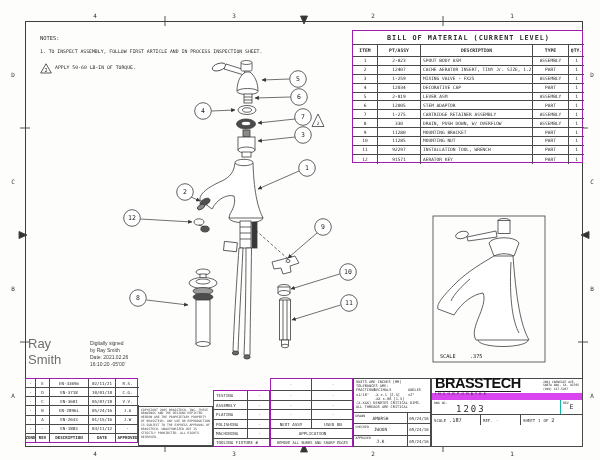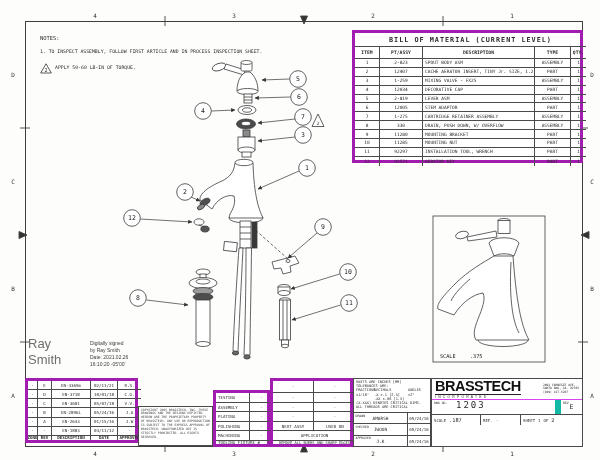--- a/index.html
+++ b/index.html
@@ -3,21 +3,21 @@
 <meta charset="utf-8">
 <style>
   html,body{margin:0;padding:0;background:#f4f4f3;}
   #sheet{position:relative;width:600px;height:460px;background:#fdfdfc;overflow:hidden;
          font-family:"DejaVu Sans Mono",monospace;color:#2b2b2b;}
   .abs{position:absolute;}
   #art{position:absolute;left:0;top:0;}
   #frame{position:absolute;left:25px;top:21px;width:556px;height:424px;border:1px solid #3f3f3f;}
   .zone{position:absolute;font-size:6px;color:#333;transform:translate(-50%,-50%);}
   
-  .gtab{position:absolute;display:grid;border:3px solid #a21caf;background:#fff;box-sizing:border-box;}
+  .gtab{position:absolute;display:grid;border:1px solid #a21caf;background:#fff;box-sizing:border-box;}
   .c{border-right:1px solid #4a4a4a;border-bottom:1px solid #4a4a4a;display:flex;align-items:center;
      justify-content:center;overflow:hidden;white-space:nowrap;box-sizing:border-box;}
   .noR{border-right:none;} .noB{border-bottom:none;}
   .left{justify-content:flex-start;padding-left:2px;}
   
   #notes{left:40px;top:36px;font-size:4.8px;line-height:1;}
   #notes .nh{font-size:5.4px;margin-bottom:9px;}
   #notes .n1{margin-bottom:8px;}
   #notes .n2{display:flex;align-items:center;gap:3px;}
   
@@ -53,31 +53,31 @@
             font-size:3.6px;line-height:1.18;padding:1px 2px;}
   #tol .tg{display:grid;grid-template-columns:18px 34px 1fr;}
   #tol .sig{position:relative;height:11.3px;border-bottom:1px solid #4a4a4a;box-sizing:border-box;
             display:grid;grid-template-columns:54px 1fr;}
   #tol .sig:last-child{border-bottom:none;}
   #tol .lbl{position:absolute;top:0.5px;left:1.5px;font-size:3.2px;}
   #tol .nm{display:flex;align-items:center;justify-content:center;font-size:4.4px;border-right:1px solid #4a4a4a;}
   #tol .dt{display:flex;align-items:center;justify-content:center;font-size:4px;}
   
   #tb{left:431px;top:378px;width:152px;height:69px;border:1px solid #4a4a4a;background:#fff;box-sizing:border-box;}
-  #tb .r1{height:21px;border-bottom:1px solid #d946ef;box-sizing:border-box;display:flex;align-items:center;
+  #tb .r1{height:21px;border-bottom:7px solid #d946ef;box-sizing:border-box;display:flex;align-items:center;
           padding:0 3px;gap:3px;}
   #tb .logo{font-family:"Liberation Sans",sans-serif;font-weight:bold;font-size:14.5px;
             letter-spacing:-0.5px;color:#111;line-height:1;}
   #tb .inc{font-family:"Liberation Sans",sans-serif;font-size:3.4px;letter-spacing:2.2px;
            border-top:1px solid #222;margin-top:0.5px;}
   #tb .addr{font-size:3px;line-height:1.2;margin-left:auto;text-align:left;}
   #tb .r2{height:22px;border-bottom:1px solid #4a4a4a;box-sizing:border-box;display:flex;flex-direction:column;
           align-items:center;justify-content:center;font-size:8px;letter-spacing:2px;line-height:1.25;}
   #tb .r3{height:15px;border-bottom:1px solid #4a4a4a;box-sizing:border-box;display:grid;grid-template-columns:1fr 21px;}
-  #tb .dwg{position:relative;border-right:6px solid #14b8a6;display:flex;align-items:flex-start;}
+  #tb .dwg{position:relative;border-right:1px solid #14b8a6;display:flex;align-items:flex-end;}
   #tb .dwg .no{font-size:9px;letter-spacing:2px;margin-left:24px;}
   #tb .revc{position:relative;display:flex;align-items:center;justify-content:center;font-size:6.5px;}
   #tb .tiny{position:absolute;top:1px;left:2px;font-size:3.2px;}
   #tb .r4{height:10px;display:grid;grid-template-columns:49px 40px 1fr;font-size:4px;}
   #tb .r4 .cc{border-right:1px solid #4a4a4a;display:flex;align-items:center;padding-left:2px;gap:3px;box-sizing:border-box;}
   #tb .r4 .cc:last-child{border-right:none;}
   #tb .val{font-size:5.3px;}
 </style>
 </head>
 <body>

